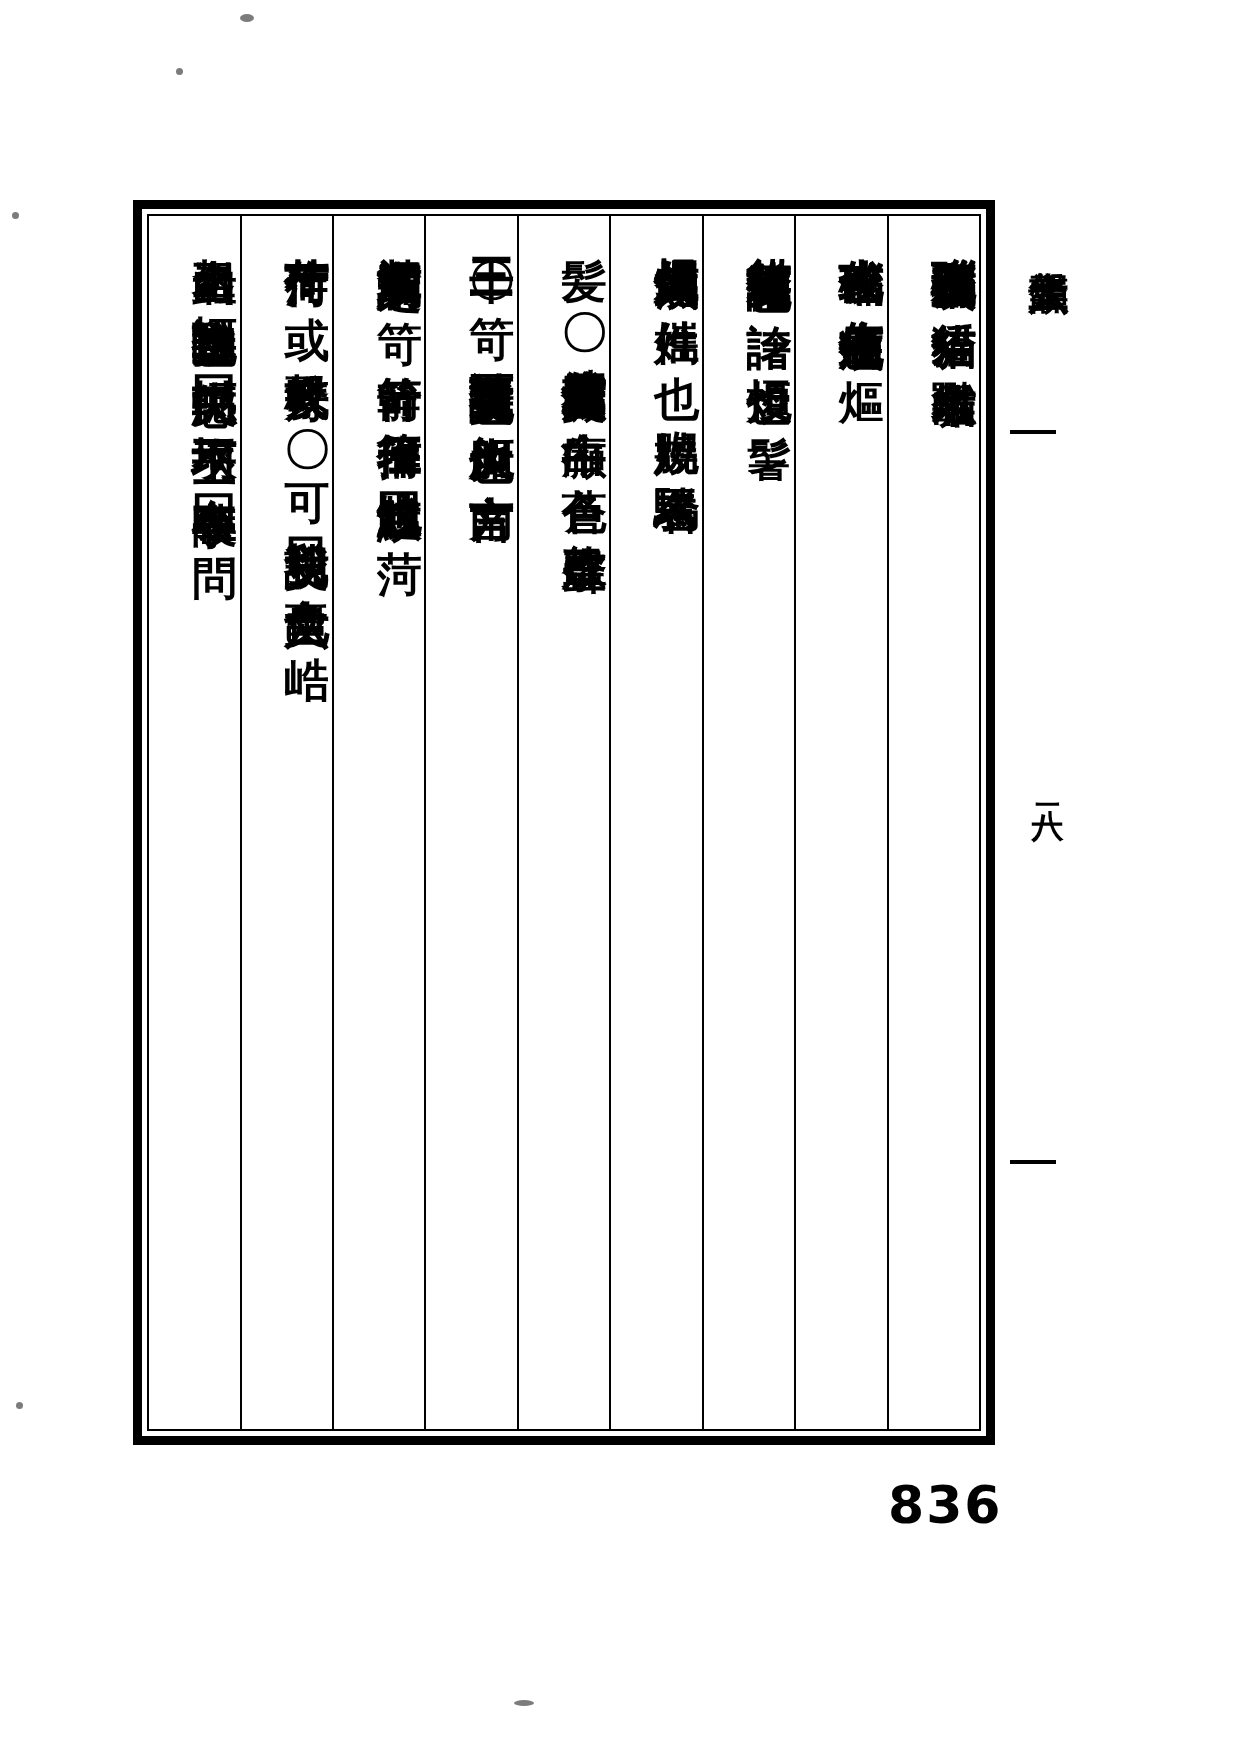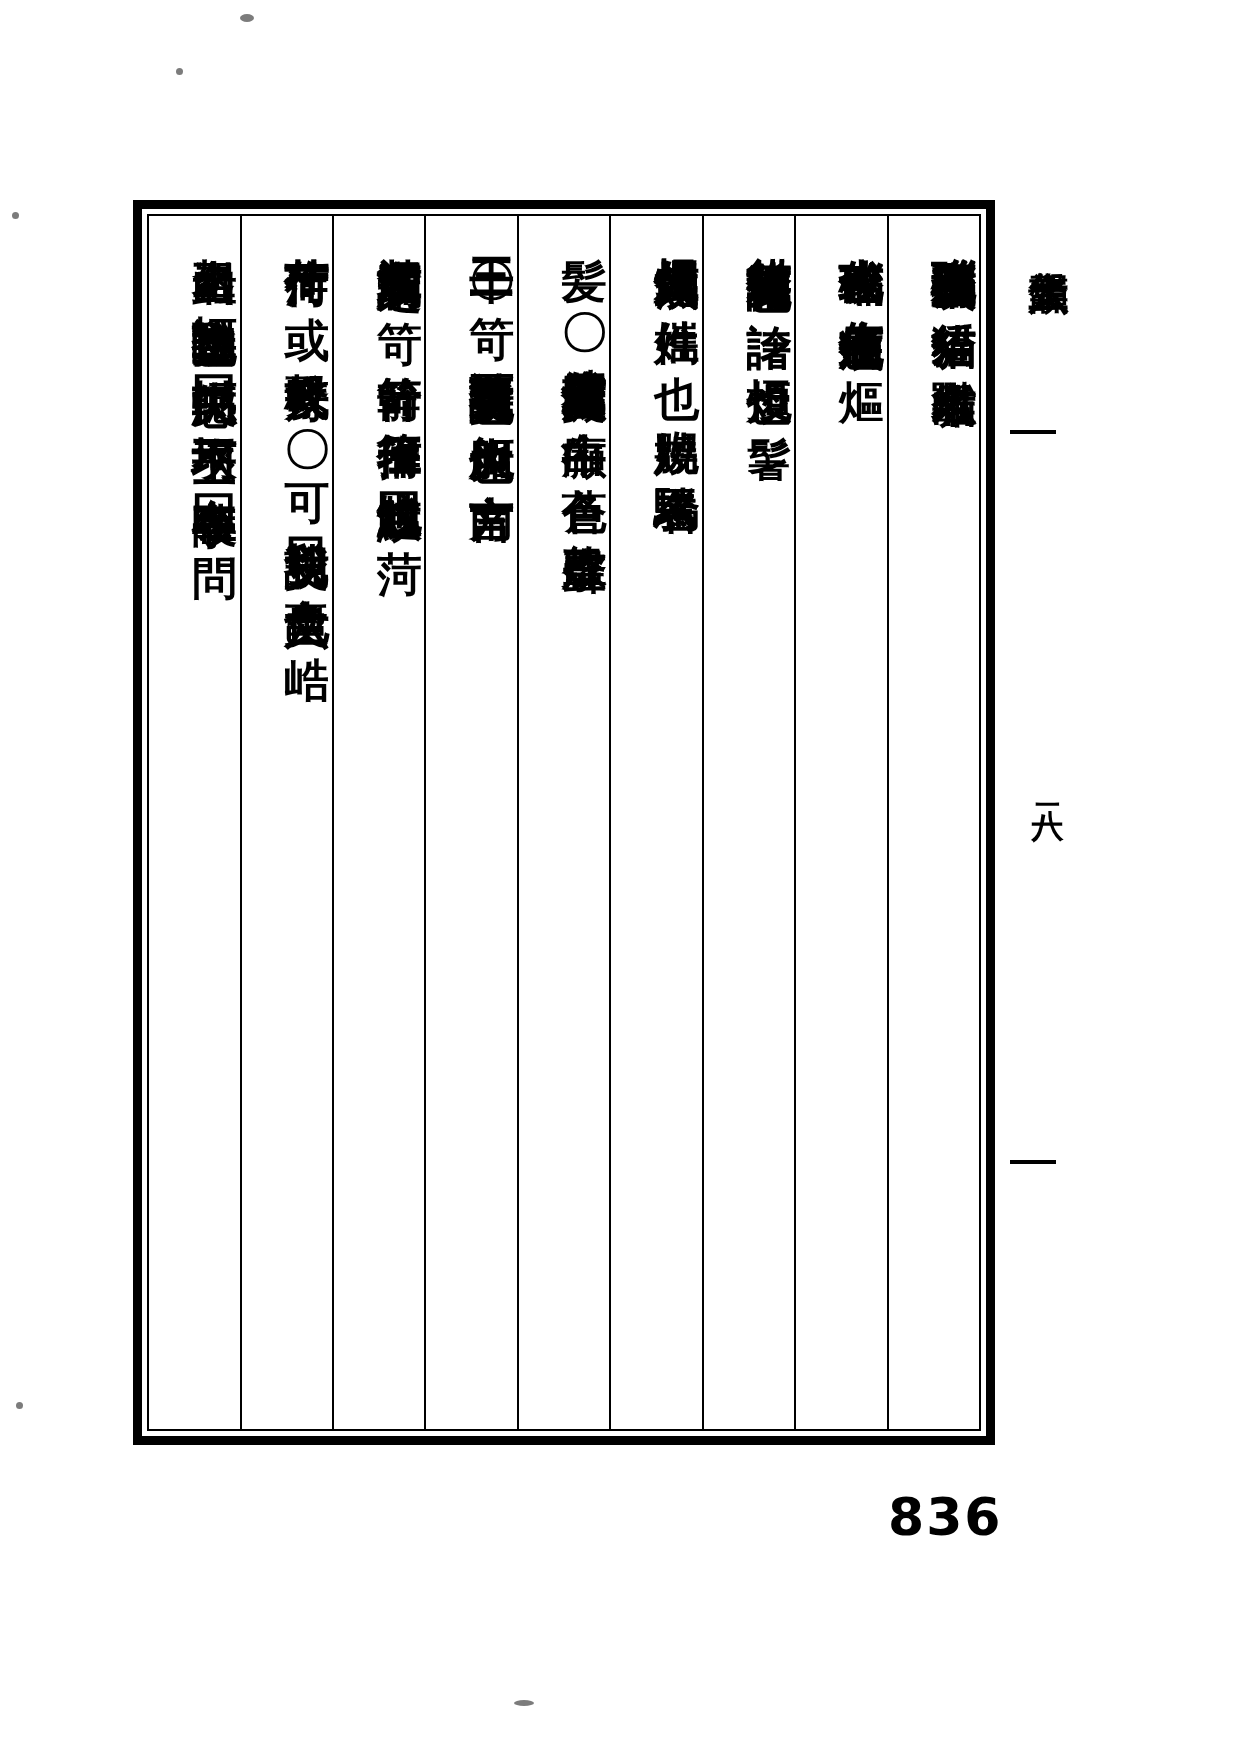--- a/index.html
+++ b/index.html
@@ -112,21 +112,20 @@
 
   
   .page-number {
     position: absolute;
     left: 888px;
     top: 1475px;
     font-size: 52px;
     font-weight: 700;
     letter-spacing: 2px;
     font-family: "DejaVu Sans", sans-serif;
-    margin-top: 12px;
   }
 </style>
 </head>
 <body>
 
 <div class="speck" style="left:240px;top:14px;width:14px;height:8px;"></div>
 <div class="speck" style="left:176px;top:68px;width:7px;height:7px;"></div>
 <div class="speck" style="left:12px;top:212px;width:7px;height:7px;"></div>
 <div class="speck" style="left:16px;top:1402px;width:7px;height:7px;"></div>
 <div class="speck" style="left:514px;top:1700px;width:20px;height:6px;"></div>

